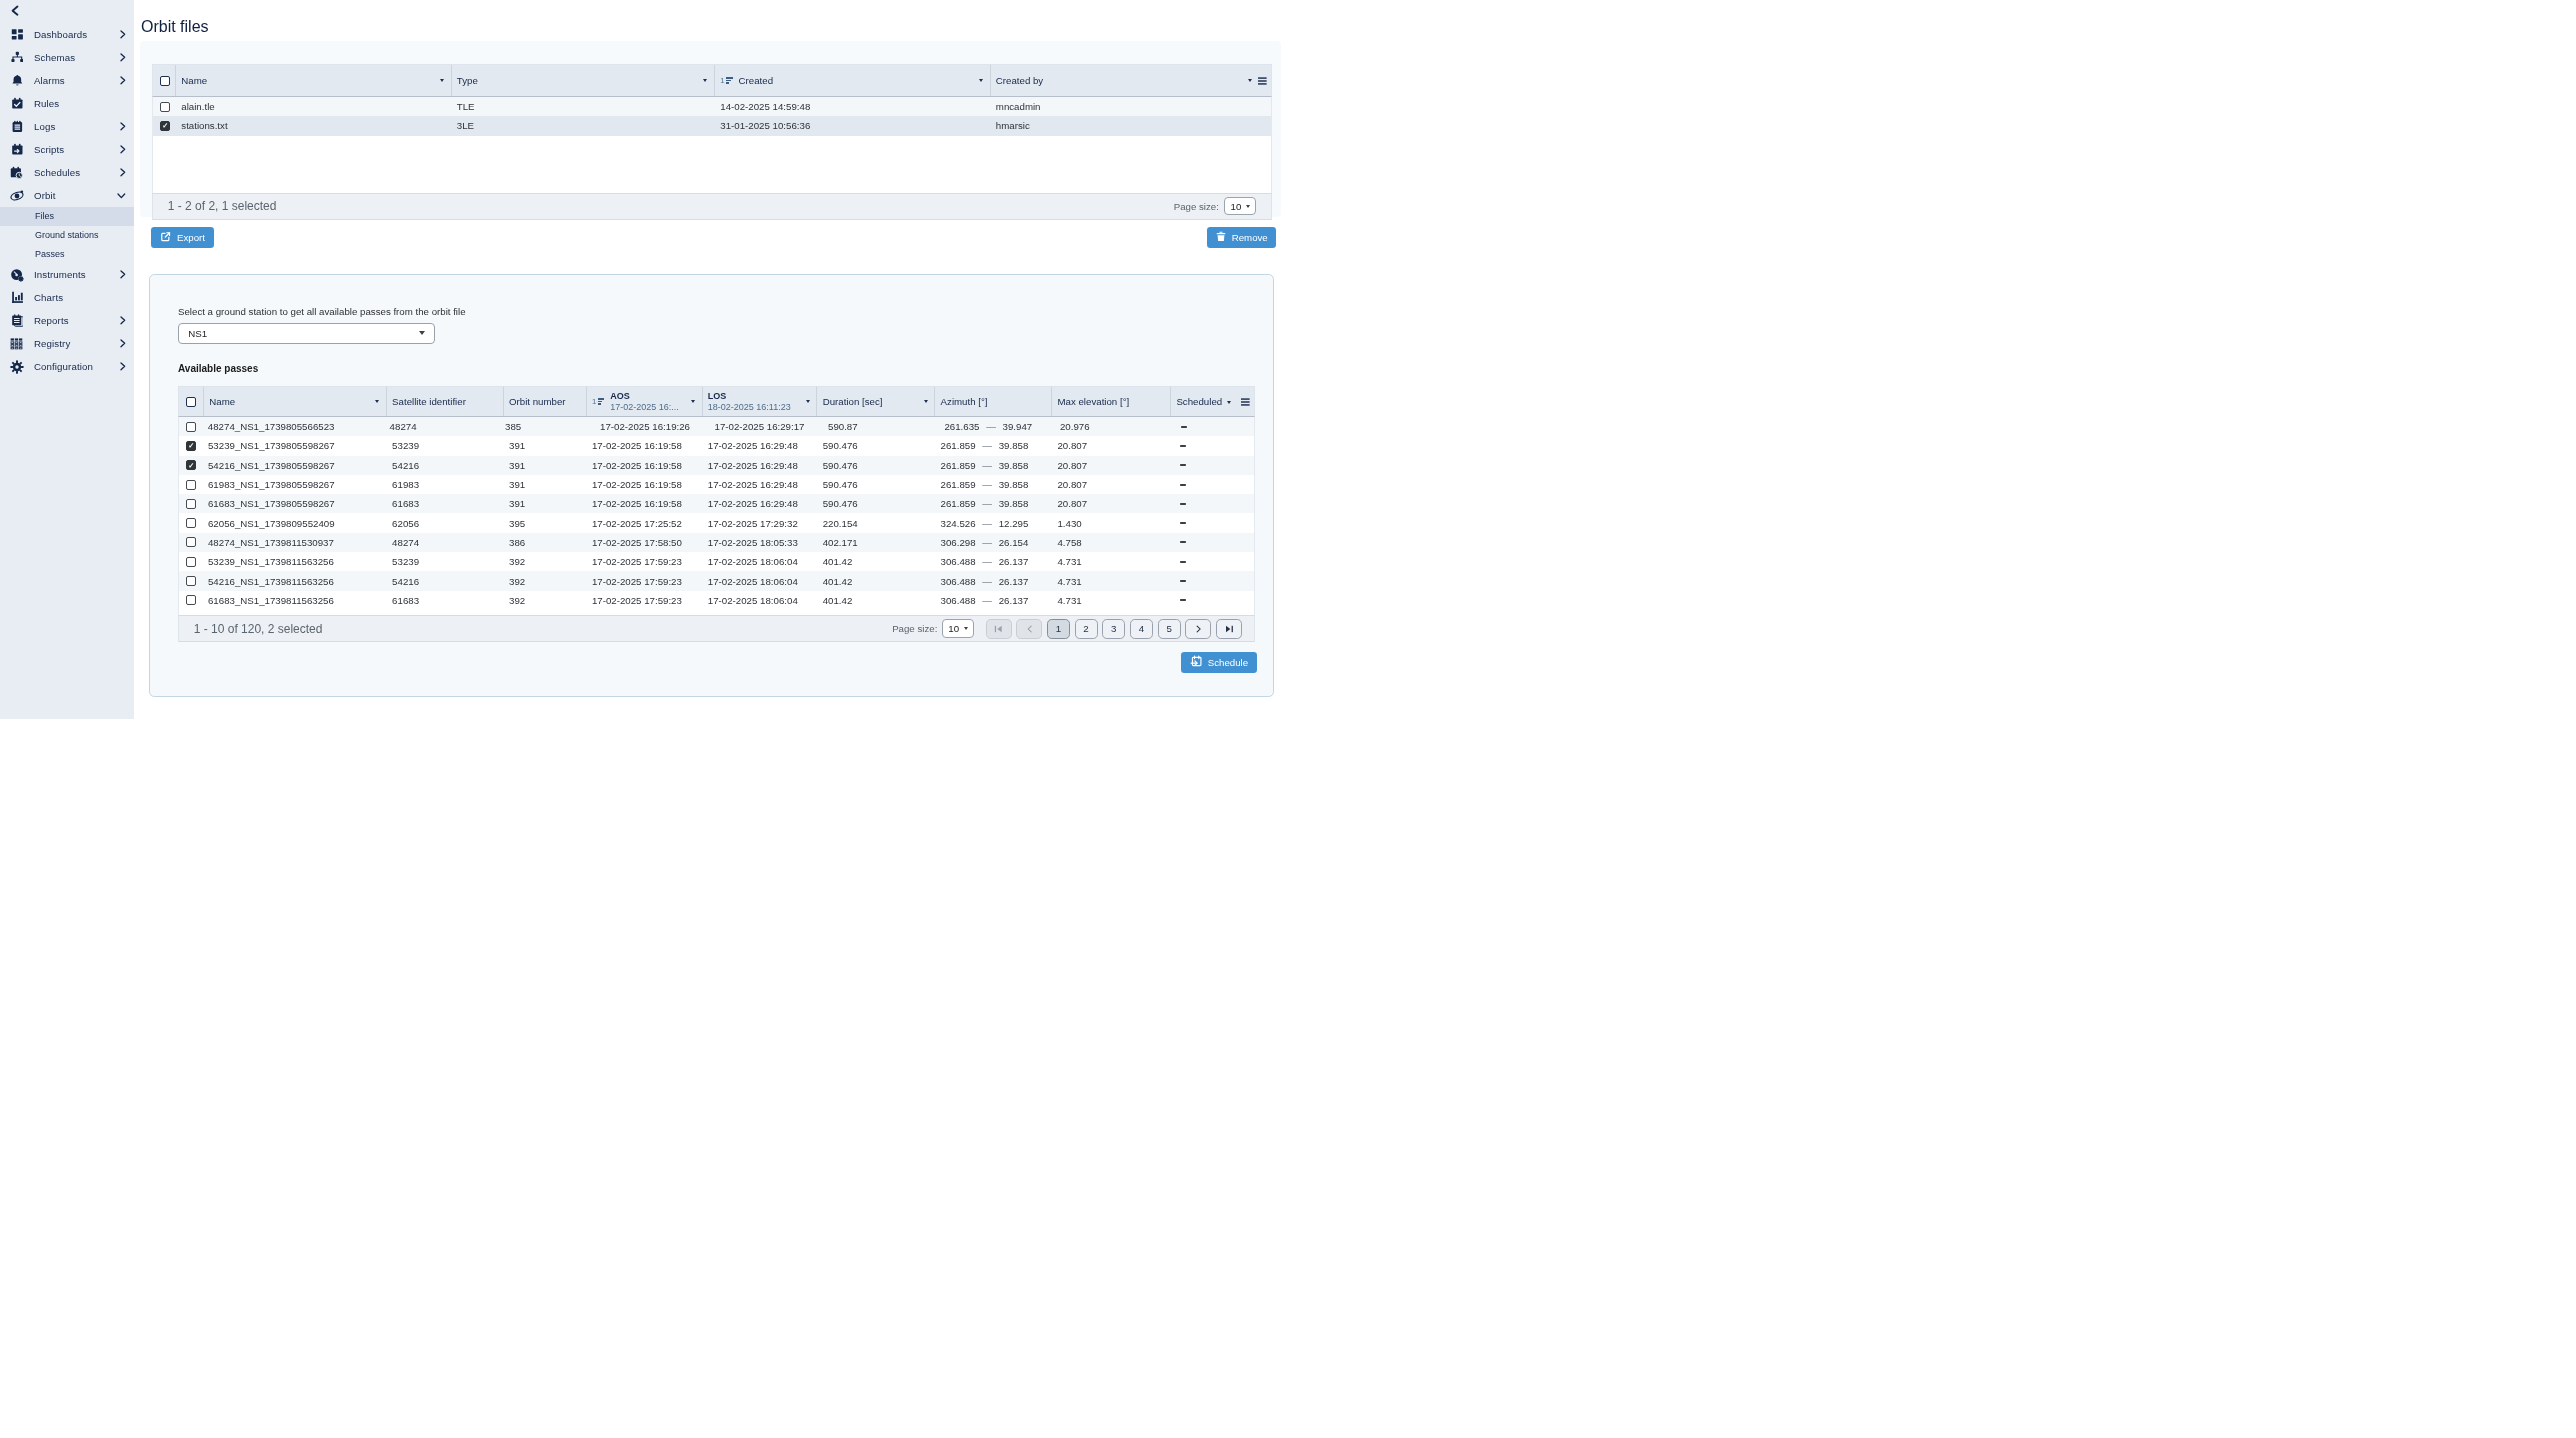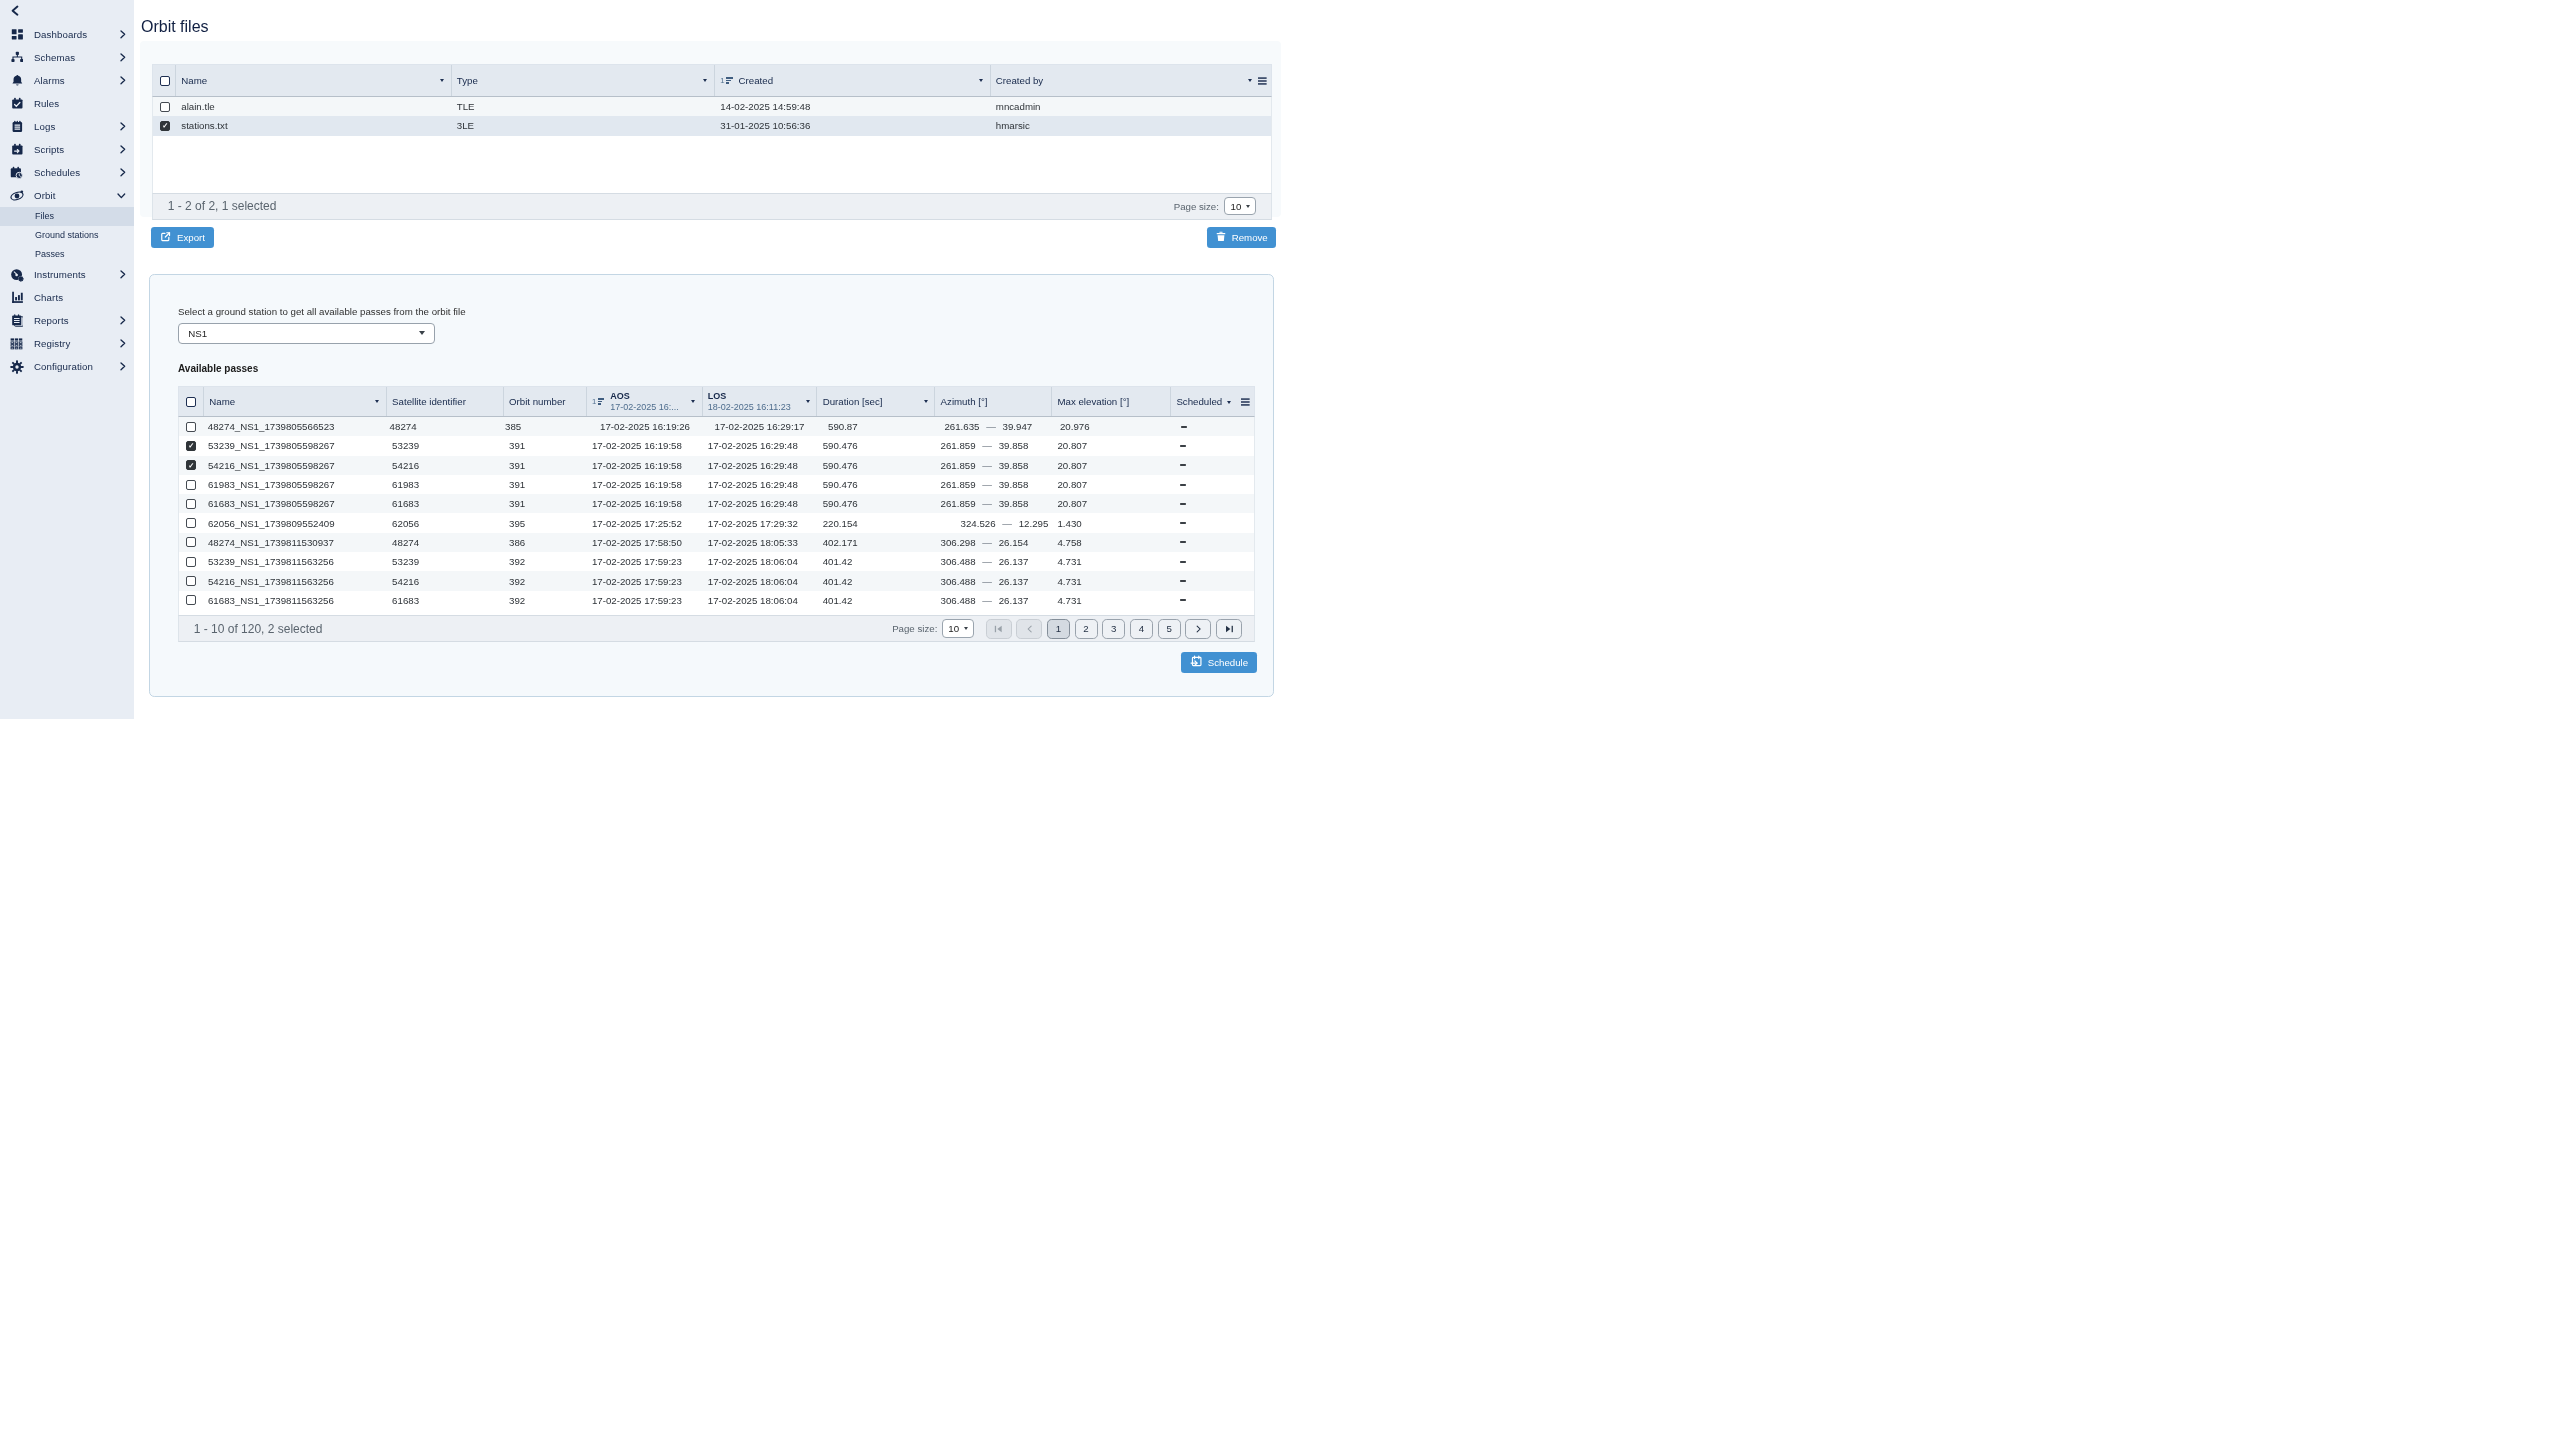--- a/index.html
+++ b/index.html
@@ -599,21 +599,21 @@
             <div class="tcell" style="width: 25px; padding-left: 7.3px;">
               <div class="cb"></div>
             </div>
             <div class="tcell" style="width: 183px; padding-left: 4px;">62056_NS1_1739809552409</div>
             <div class="tcell" style="width: 117px;">62056</div>
             <div class="tcell" style="width: 83px;">395</div>
             <div class="tcell" style="width: 116px;">17-02-2025 17:25:52</div>
             <div class="tcell" style="width: 115px;">17-02-2025 17:29:32</div>
             <div class="tcell" style="width: 118px;">220.154</div>
             <div class="tcell" style="width: 117px;">
-              <div style="display: inline; margin-left: 20px;">324.526</div>
+              <div style="display: inline;">324.526</div>
               <div class="azdash" style="display: inline;">—</div>
               <div style="display: inline;">12.295</div>
             </div>
             <div class="tcell" style="width: 119px;">1.430</div>
             <div class="tcell" style="width: 83px;">
               <div class="schdash"></div>
             </div>
           </div>
           <div class="trow" style="background: rgb(244, 247, 249);">
             <div class="tcell" style="width: 25px; padding-left: 7.3px;">

